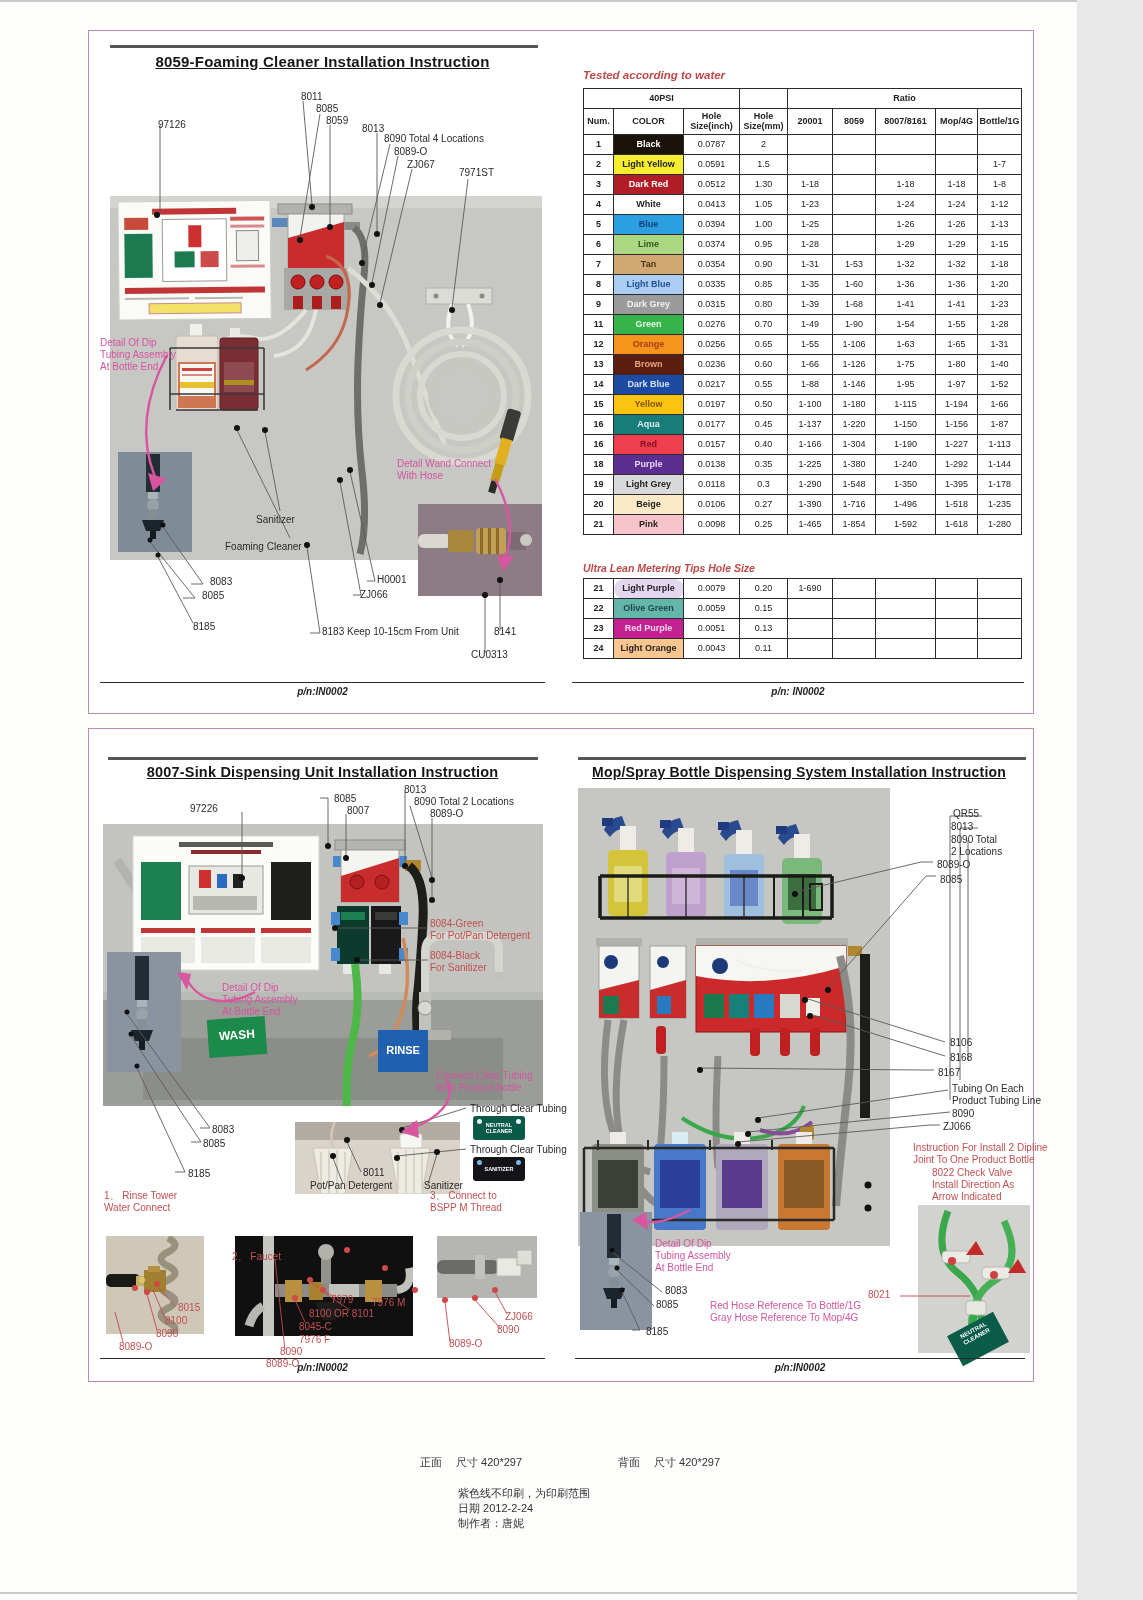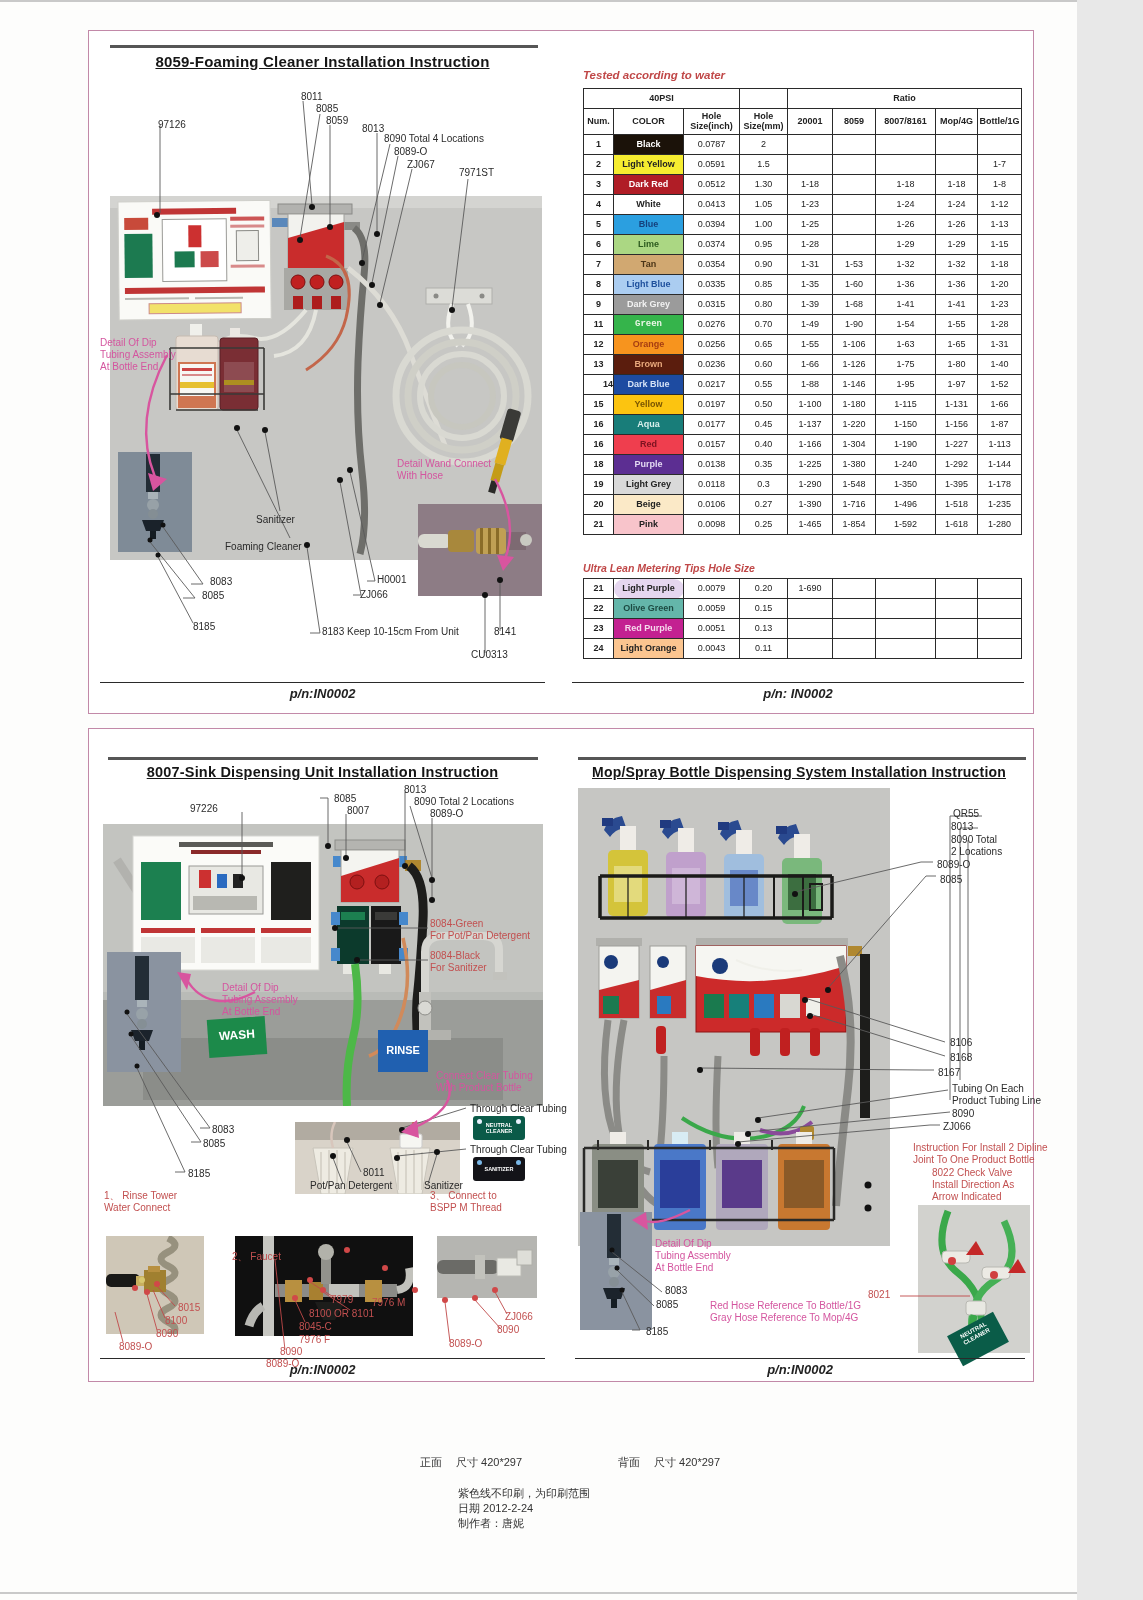--- a/index.html
+++ b/index.html
@@ -8,21 +8,21 @@
   .edge{position:absolute;background:#c9c9c9;}
   .frame{position:absolute;border:1px solid #c289a8;background:#fff;}
   .rule{position:absolute;height:3px;background:#565656;}
   .footrule{position:absolute;height:1px;background:#2a2a2a;}
   .title{position:absolute;font-weight:bold;font-size:15px;color:#161616;text-align:center;
          text-decoration:underline;letter-spacing:.2px;}
   .lbl{position:absolute;font-size:10px;line-height:1.22;color:#2a2a2a;white-space:pre-line;}
   .lbl.red{color:#c25050;}
   .lbl.mag{color:#d4559f;}
   .lbl.redbold{color:#c04848;}
-  .pn{position:absolute;font-size:13px;font-weight:bold;font-style:italic;color:#222;text-align:center;}
+  .pn{position:absolute;font-size:10px;font-weight:bold;font-style:italic;color:#222;text-align:center;}
   .photo{position:absolute;}
   .sign{position:absolute;color:#fff;font-weight:bold;text-align:center;}
   .badge{position:absolute;border-radius:3px;color:#fff;display:flex;align-items:center;
          justify-content:center;font-size:5.5px;font-weight:bold;line-height:1.1;
          white-space:pre-line;text-align:center;}
   .badge .dot{position:absolute;top:3px;width:5px;height:5px;border-radius:50%;background:#eaf2ff;}
   .badge .dot.l{left:4px;} .badge .dot.r{right:4px;}
   table.rt{position:absolute;border-collapse:collapse;font-size:9px;background:#fff;table-layout:fixed;}
   table.rt th,table.rt td{border:1px solid #2a2a2a;text-align:center;padding:0;height:19px;
       overflow:hidden;white-space:pre-line;line-height:1.05;}
@@ -356,21 +356,21 @@
           <td>0.0315</td>
           <td>0.80</td>
           <td>1-39</td>
           <td>1-68</td>
           <td>1-41</td>
           <td>1-41</td>
           <td>1-23</td>
         </tr>
         <tr>
           <td style="font-weight: bold;">11</td>
-          <td class="cname" style="background: rgb(53, 180, 75); color: rgb(234, 246, 230); font-family: Liberation Mono, monospace;">Green</td>
+          <td class="cname" style="background: rgb(53, 180, 75); color: rgb(234, 246, 230);">Green</td>
           <td>0.0276</td>
           <td>0.70</td>
           <td>1-49</td>
           <td>1-90</td>
           <td>1-54</td>
           <td>1-55</td>
           <td>1-28</td>
         </tr>
         <tr>
           <td style="font-weight: bold;">12</td>
@@ -388,39 +388,39 @@
           <td class="cname" style="background: rgb(91, 29, 13); color: rgb(232, 168, 124);">Brown</td>
           <td>0.0236</td>
           <td>0.60</td>
           <td>1-66</td>
           <td>1-126</td>
           <td>1-75</td>
           <td>1-80</td>
           <td>1-40</td>
         </tr>
         <tr>
-          <td style="font-weight: bold; text-align: right;">14</td>
+          <td style="font-weight: bold;">14</td>
           <td class="cname" style="background: rgb(29, 75, 161); color: rgb(213, 226, 246);">Dark Blue</td>
           <td>0.0217</td>
           <td>0.55</td>
           <td>1-88</td>
           <td>1-146</td>
           <td>1-95</td>
           <td>1-97</td>
           <td>1-52</td>
         </tr>
         <tr>
           <td style="font-weight: bold; margin-top: 24px;">15</td>
           <td class="cname" style="background: rgb(252, 196, 16); color: rgb(122, 85, 0);">Yellow</td>
           <td>0.0197</td>
           <td>0.50</td>
           <td>1-100</td>
           <td>1-180</td>
           <td>1-115</td>
-          <td>1-131</td>
+          <td>1-194</td>
           <td>1-66</td>
         </tr>
         <tr>
           <td style="font-weight: bold;">16</td>
           <td class="cname" style="background: rgb(24, 125, 121); color: rgb(216, 239, 236);">Aqua</td>
           <td>0.0177</td>
           <td>0.45</td>
           <td>1-137</td>
           <td>1-220</td>
           <td>1-150</td>

